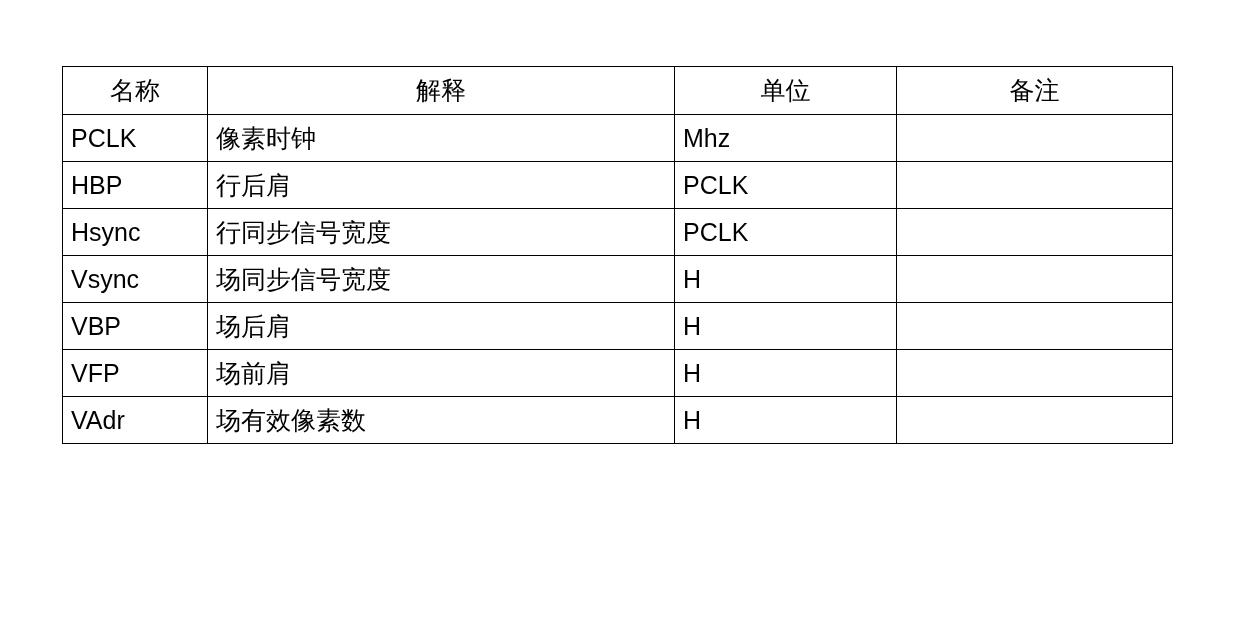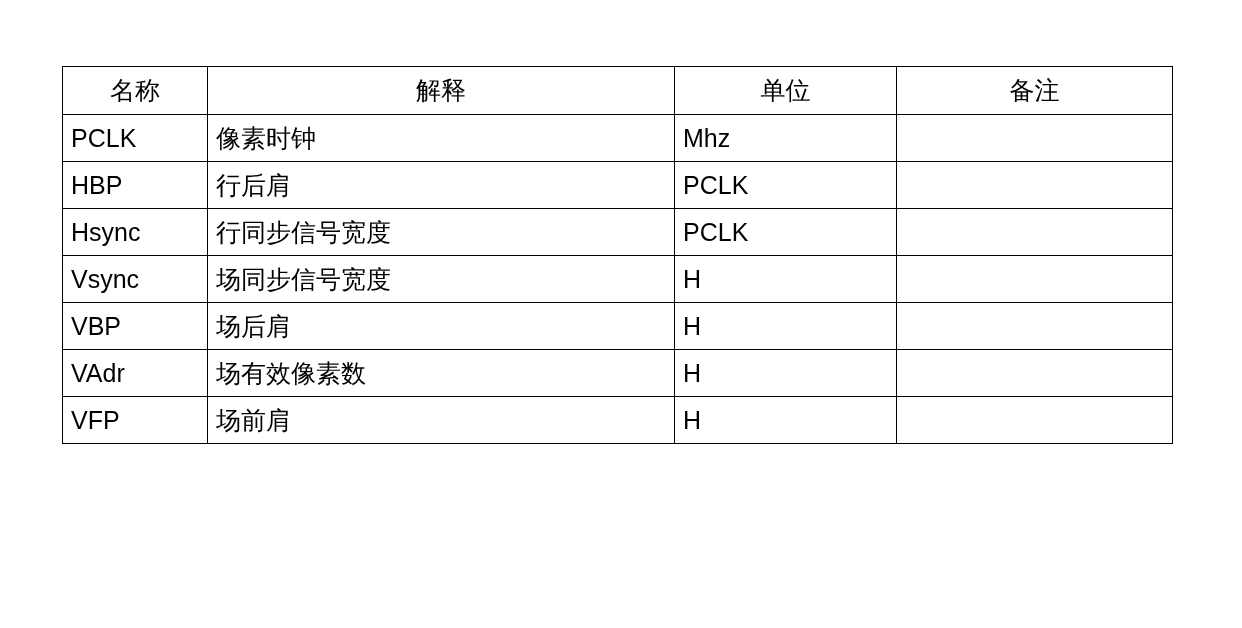--- a/index.html
+++ b/index.html
@@ -122,27 +122,27 @@
           <td class="unit-cell">H</td>
           <td class="note-cell"></td>
         </tr>
         <tr>
           <td class="name-cell">VBP</td>
           <td class="desc-cell">场后肩</td>
           <td class="unit-cell">H</td>
           <td class="note-cell"></td>
         </tr>
         <tr>
-          <td class="name-cell">VAdr</td>
-          <td class="desc-cell">场有效像素数</td>
+          <td class="name-cell">VFP</td>
+          <td class="desc-cell">场前肩</td>
           <td class="unit-cell">H</td>
           <td class="note-cell"></td>
         </tr>
         <tr>
-          <td class="name-cell">VFP</td>
-          <td class="desc-cell">场前肩</td>
+          <td class="name-cell">VAdr</td>
+          <td class="desc-cell">场有效像素数</td>
           <td class="unit-cell">H</td>
           <td class="note-cell"></td>
         </tr>
       </tbody>
     </table>
   </div>
 </div>
 
 </body></html>

